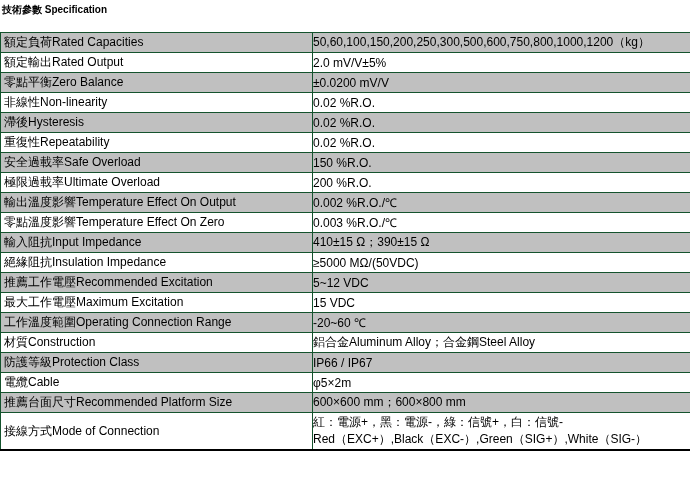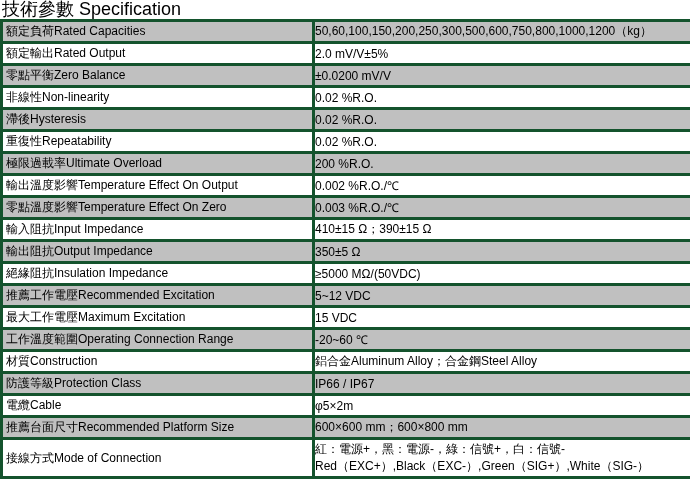--- a/index.html
+++ b/index.html
@@ -5,39 +5,39 @@
   html, body {
     margin: 0; padding: 0;
     background: #ffffff;
     width: 690px; height: 496px;
     font-family: "Liberation Sans", sans-serif;
     color: #000000;
     overflow: hidden;
   }
   .page { width: 690px; height: 496px; }
   .title {
-    height: 19px;
+    height: 32px;
     box-sizing: border-box;
     padding: 1px 0 0 2px;
-    font-size: 18px;
+    font-size: 10px;
     line-height: 17px;
-    font-weight: normal;
+    font-weight: bold;
     white-space: nowrap;
   }
   table.spec-table {
     border-collapse: collapse;
     table-layout: fixed;
     width: 690px;
     border: 1px solid #000000;
     border-bottom-width: 2px;
   }
   col.col-label { width: 312px; }
   col.col-value { width: 378px; }
   td {
-    border: 3px solid #14532d;
+    border: 1px solid #14532d;
     font-size: 12px;
     padding: 0;
     height: 19px;
     vertical-align: middle;
     overflow: hidden;
     white-space: nowrap;
     background: #ffffff;
   }
   tr:nth-child(odd) td { background: #c0c0c0; }
   td.label-cell { padding-left: 3px; text-align: left; }
@@ -81,20 +81,24 @@
     <td class="value-cell">0.02 %R.O.</td>
   </tr>
 
   <tr class="spec-row">
     <td class="label-cell">重復性Repeatability</td>
     <td class="value-cell">0.02 %R.O.</td>
   </tr>
 
 
 
+  <tr class="spec-row">
+    <td class="label-cell">安全過載率Safe Overload</td>
+    <td class="value-cell">150 %R.O.</td>
+  </tr>
 
   <tr class="spec-row">
     <td class="label-cell">極限過載率Ultimate Overload</td>
     <td class="value-cell">200 %R.O.</td>
   </tr>
 
   <tr class="spec-row">
     <td class="label-cell">輸出溫度影響Temperature Effect On Output</td>
     <td class="value-cell">0.002 %R.O./℃</td>
   </tr>
@@ -102,24 +106,20 @@
   <tr class="spec-row">
     <td class="label-cell">零點溫度影響Temperature Effect On Zero</td>
     <td class="value-cell">0.003 %R.O./℃</td>
   </tr>
 
   <tr class="spec-row">
     <td class="label-cell">輸入阻抗Input Impedance</td>
     <td class="value-cell">410±15 Ω；390±15 Ω</td>
   </tr>
 
-  <tr class="spec-row">
-    <td class="label-cell">輸出阻抗Output Impedance</td>
-    <td class="value-cell">350±5 Ω</td>
-  </tr>
 
   <tr class="spec-row">
     <td class="label-cell">絕緣阻抗Insulation Impedance</td>
     <td class="value-cell">≥5000 MΩ/(50VDC)</td>
   </tr>
 
   <tr class="spec-row">
     <td class="label-cell">推薦工作電壓Recommended Excitation</td>
     <td class="value-cell">5~12 VDC</td>
   </tr>

